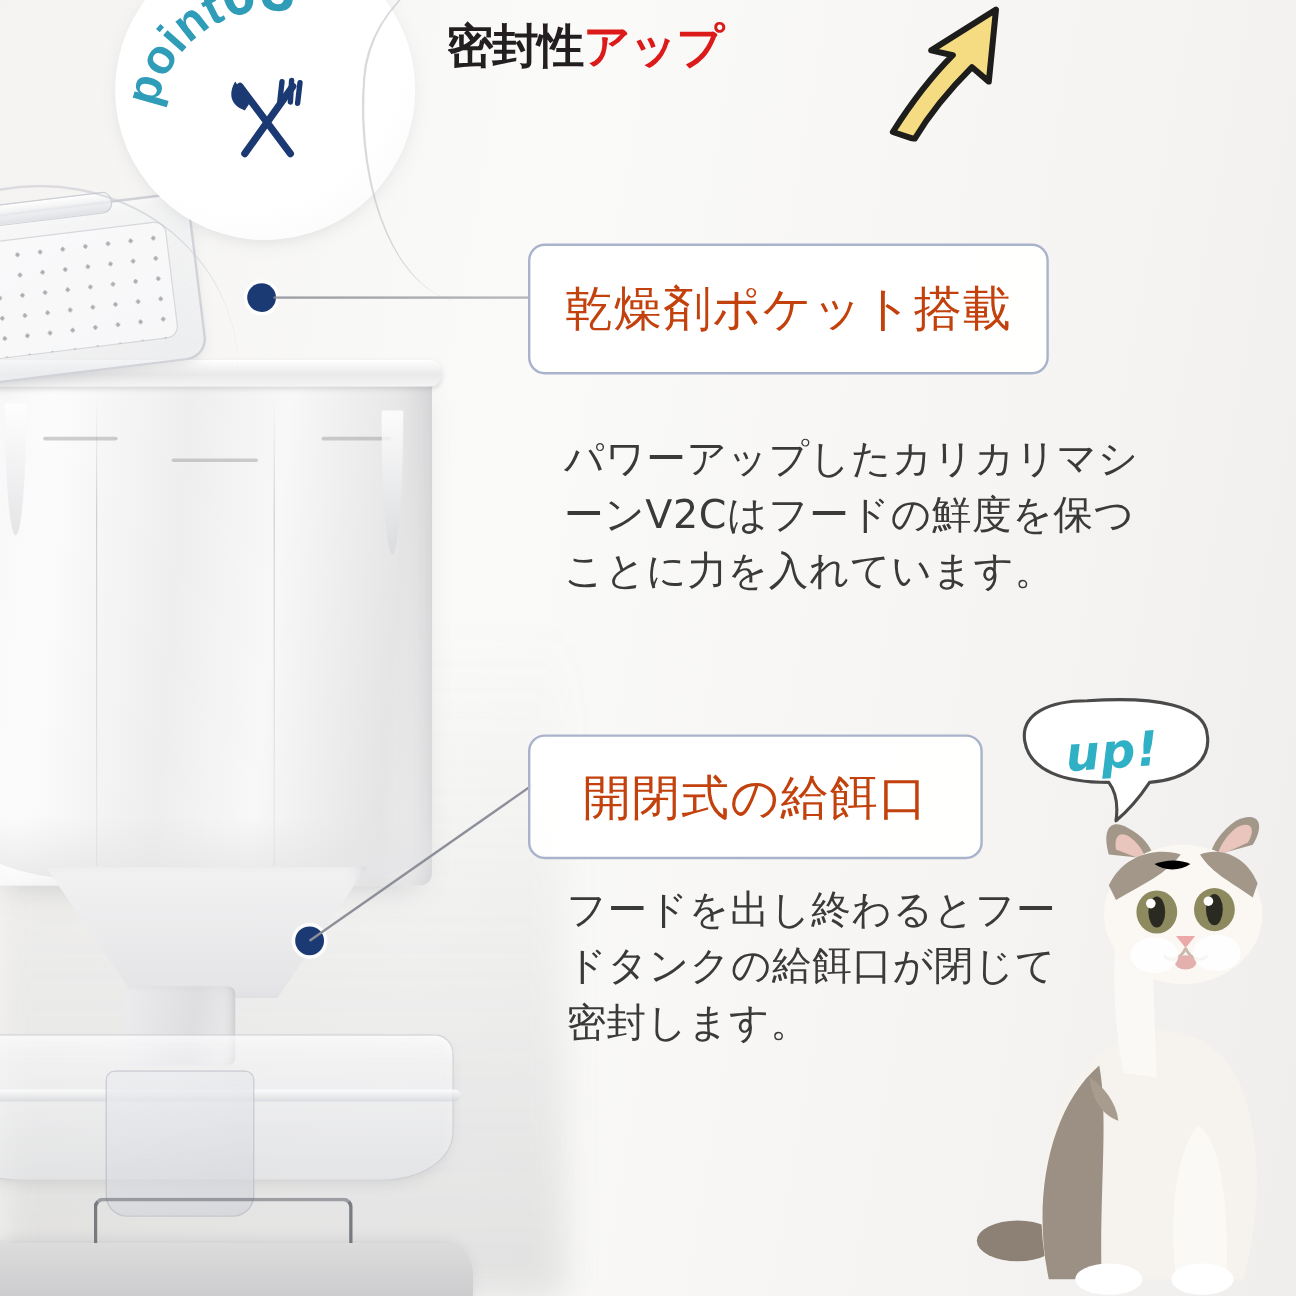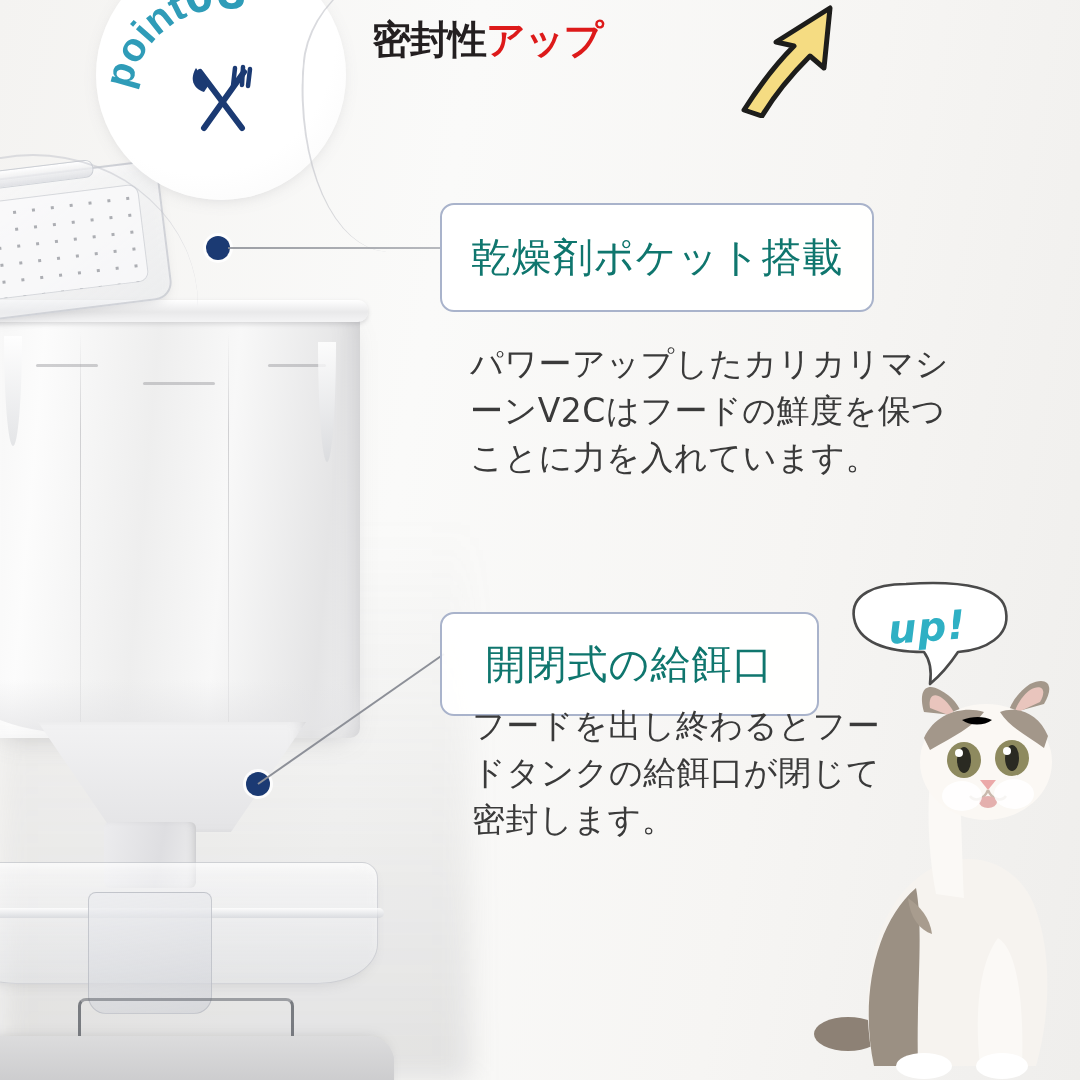--- a/index.html
+++ b/index.html
@@ -126,29 +126,29 @@
     letter-spacing:-1px;white-space:nowrap;
     font-family:"DejaVu Sans","Liberation Sans",sans-serif;}
   .hl-accent{color:#dd1a1a;}
   .hl2{font-size:55px;letter-spacing:-1px;margin-top:6px;}
   .arrow{position:absolute;left:360px;top:-16px;width:120px;height:116px;}
 
   
   .callout{position:absolute;border:2px solid #a9b3cb;border-radius:14px;
     background:rgba(255,255,255,.92);
     display:flex;align-items:center;justify-content:center;}
-  .callout-label{font-size:40px;color:#0f766e;letter-spacing:1px;white-space:nowrap;
+  .callout-label{font-size:40px;color:#c2410c;letter-spacing:1px;white-space:nowrap;
     font-family:Liberation Sans, sans-serif;}
   #callout1{left:440px;top:203px;width:430px;height:105px;}
   #callout2{left:440px;top:601px;width:375px;height:100px;margin-top:11px;}
 
   .body-text{position:absolute;font-size:33px;line-height:1.42;color:#3a3a3a;
     letter-spacing:.5px;font-family:"DejaVu Sans","Liberation Sans",sans-serif;}
-  #body1{left:470px;top:341px;width:500px;}
-  #body2{left:472px;top:703px;width:420px;}
+  #body1{left:470px;top:359px;width:500px;}
+  #body2{left:472px;top:735px;width:420px;}
 
   
   .dot{position:absolute;width:24px;height:24px;border-radius:50%;background:#1b3a73;
     box-shadow:0 0 0 3px rgba(255,255,255,.85);}
   #dot1{left:206px;top:236px;}
   #dot2{left:246px;top:772px;}
   .leader{position:absolute;height:2px;background:linear-gradient(90deg,rgba(140,143,150,.85),rgba(160,163,170,.75));}
   #leader1{left:228px;top:247px;width:214px;}
   .leader-svg{position:absolute;left:250px;top:640px;width:200px;height:150px;}
 

